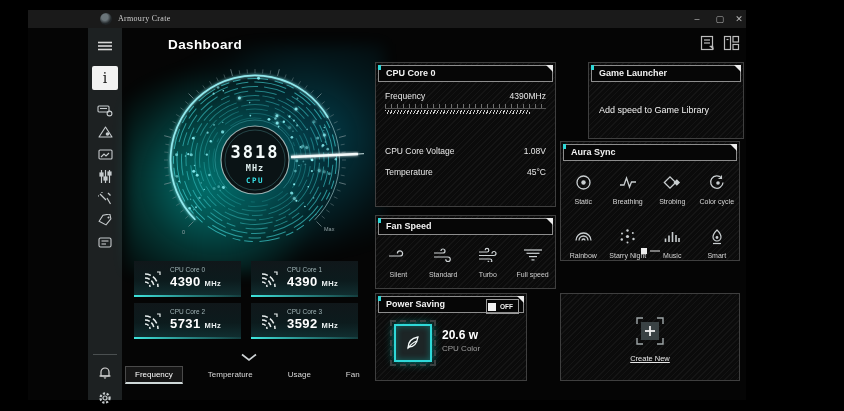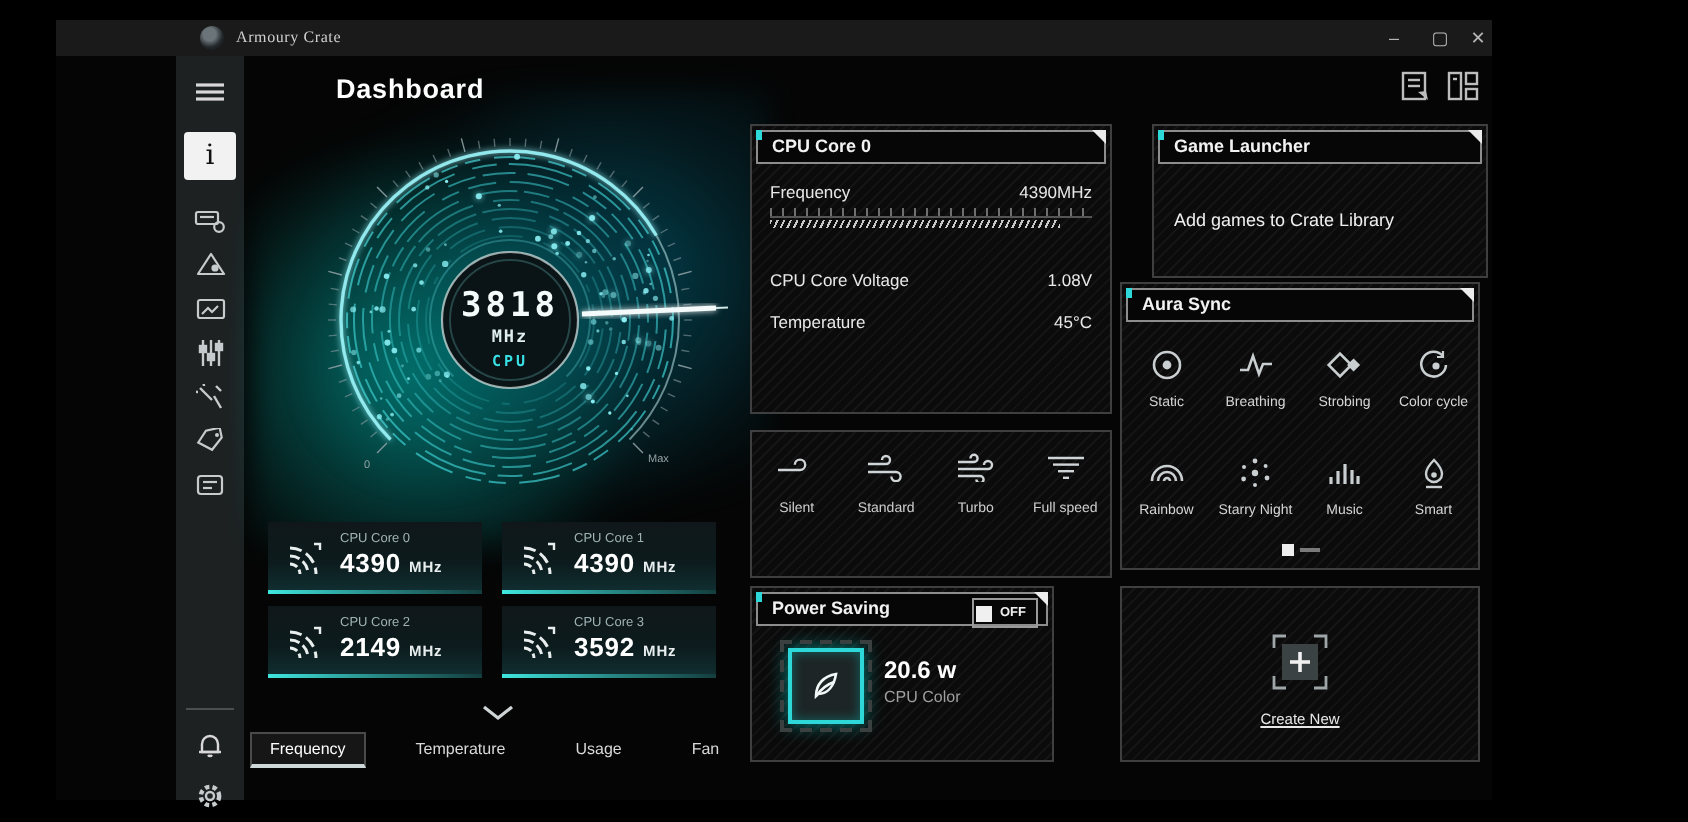--- a/index.html
+++ b/index.html
@@ -436,21 +436,21 @@
       <div class="tile-value"><span>4390</span> <span class="tile-unit">MHz</span></div>
     </div>
     <div class="tile">
       <span class="tile-icon"><svg width="22" height="22" fill="none" stroke="#e8eeee" stroke-width="1.5">
             <path d="M4,14 A5,5 0 0 1 9,19" stroke-dasharray="4 1.5"></path>
             <path d="M4,10 A9,9 0 0 1 13,19" stroke-dasharray="5 2"></path>
             <path d="M4,6 A13,13 0 0 1 17,19" stroke-dasharray="6 2.5"></path>
             <path d="M16,4 h3 v3" stroke-width="1.2"></path>
           </svg></span>
       <div class="tile-label">CPU Core 2</div>
-      <div class="tile-value"><span>2149</span> <span class="tile-unit">MHz</span></div>
+      <div class="tile-value"><span>5731</span> <span class="tile-unit">MHz</span></div>
     </div>
     <div class="tile">
       <span class="tile-icon"><svg width="22" height="22" fill="none" stroke="#e8eeee" stroke-width="1.5">
             <path d="M4,14 A5,5 0 0 1 9,19" stroke-dasharray="4 1.5"></path>
             <path d="M4,10 A9,9 0 0 1 13,19" stroke-dasharray="5 2"></path>
             <path d="M4,6 A13,13 0 0 1 17,19" stroke-dasharray="6 2.5"></path>
             <path d="M16,4 h3 v3" stroke-width="1.2"></path>
           </svg></span>
       <div class="tile-label">CPU Core 3</div>
       <div class="tile-value"><span>3592</span> <span class="tile-unit">MHz</span></div>
@@ -473,31 +473,32 @@
   <div class="panel" style="left:347px;top:52px;width:181px;height:145px">
     <div class="panel-header">CPU Core 0</div>
     <div class="stat-row" style="margin-top:9px">
       <span>Frequency</span>
         <span>4390MHz</span>
     </div>
     <div class="ruler">
       <div class="ruler-ticks"></div>
         <div class="ruler-fill"></div>
     </div>
-    <div class="stat-row" style="margin-top:21px">
+    <div class="stat-row" style="margin-top:32px">
       <span>CPU Core Voltage</span>
         <span>1.08V</span>
     </div>
     <div class="stat-row" style="margin-top:11px">
       <span>Temperature</span>
         <span>45°C</span>
     </div>
   </div>
 
   <div class="panel" style="left:347px;top:205px;width:181px;height:74px">
+    <div class="panel-header">Fan Speed</div>
     <div class="fan-grid">
       <div class="fan-item">
         <span><svg width="22" height="15" fill="none" stroke="#cfd4d6" stroke-width="1.2">
               <path d="M2,9 H13 a2.6,2.6 0 1 0 -2.6,-2.6"></path>
             </svg></span>
         <div class="fan-label">Silent</div>
       </div>
       <div class="fan-item">
         <span><svg width="22" height="15" fill="none" stroke="#cfd4d6" stroke-width="1.2">
               <path d="M2,6 H11 a2,2 0 1 0 -2,-2"></path>
@@ -536,26 +537,26 @@
     <div class="chip-icon">
       <svg width="18" height="18" fill="none" stroke="#f2f7f7" stroke-width="1.3">
           <path d="M4,14 C4,8 8,4 14,3 C13,9 10,13 5,13 Z"></path>
           <path d="M4,14 C7,10 10,8 13,7"></path>
         </svg>
     </div>
     <div class="power-val">20.6 w</div>
     <div class="power-sub">CPU Color</div>
   </div>
 
-  <div class="panel" style="left:548px;top:52px;width:168px;height:77px">
+  <div class="panel" style="left:560px;top:52px;width:156px;height:77px">
     <div class="panel-header">Game Launcher</div>
-    <div class="game-msg">Add games to Crate Library</div>
-  </div>
-
-  <div class="panel" style="left:532px;top:131px;width:180px;height:144px">
+    <div class="game-msg">Add speed to Game Library</div>
+  </div>
+
+  <div class="panel" style="left:532px;top:131px;width:180px;height:120px">
     <div class="panel-header">Aura Sync</div>
     <div class="aura-grid">
       <div class="aura-item">
         <div class="aura-ico"><svg width="17" height="17" fill="none" stroke="#c9ced0" stroke-width="1.3">
               <circle cx="8.5" cy="8.5" r="6.5"></circle>
               <circle cx="8.5" cy="8.5" r="2.2" fill="#c9ced0" stroke="none"></circle>
             </svg></div>
         <div class="aura-label">Static</div>
       </div>
       <div class="aura-item">

